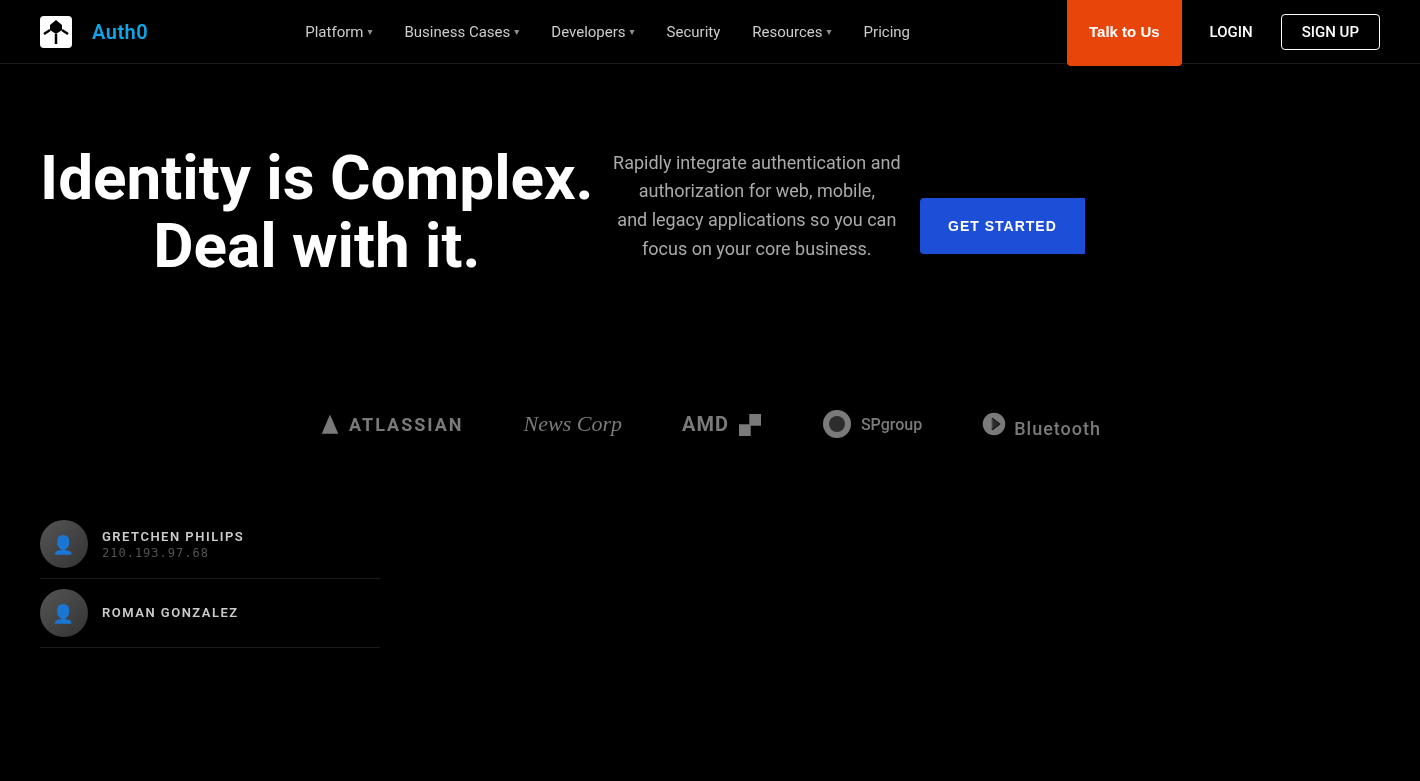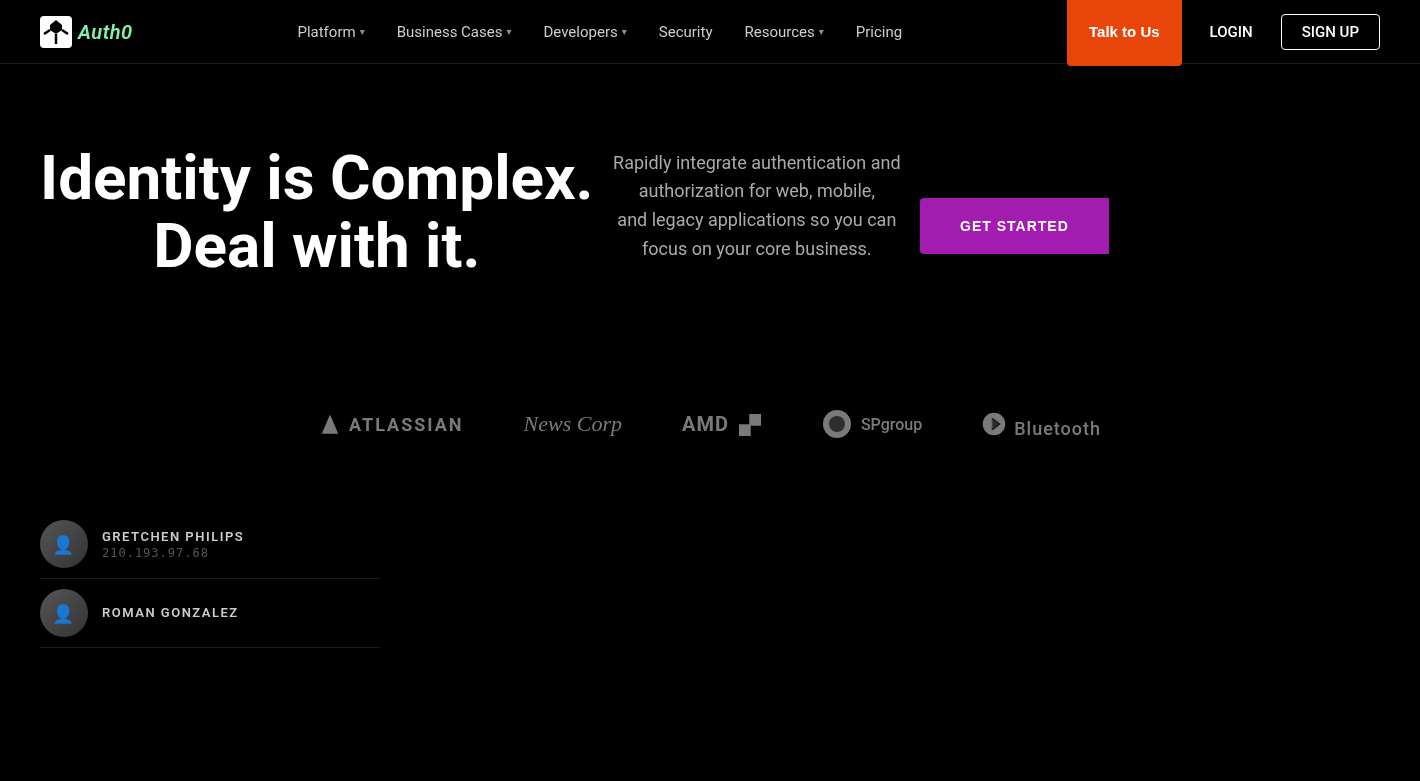--- a/index.html
+++ b/index.html
@@ -17,24 +17,23 @@
       align-items: center;
       justify-content: space-between;
       padding: 0 40px;
       height: 64px;
       background: #000;
       border-bottom: 1px solid #1a1a1a;
     }
     .nav-logo {
       display: flex;
       align-items: center;
-      gap: 6px;
+      gap: 20px;
       text-decoration: none;
-      color: #86efac;
-      font-style: italic;
+      color: #0ea5e9;
     }
     .nav-logo-icon {
       width: 32px;
       height: 32px;
     }
     .nav-logo-text {
       font-size: 20px;
       font-weight: 600;
       letter-spacing: 0.5px;
     }
@@ -130,24 +129,24 @@
     .email-input {
       flex: 1;
       padding: 0 20px;
       font-size: 16px;
       color: #333;
       border: none;
       outline: none;
       background: #fff;
     }
     .btn-get-started {
-      background: #a21caf;
+      background: #1d4ed8;
       color: #fff;
       border: none;
-      padding: 0 40px;
+      padding: 0 28px;
       font-size: 14px;
       font-weight: 700;
       letter-spacing: 1px;
       cursor: pointer;
       white-space: nowrap;
     }
 
     
     .logos-section {
       display: flex;

